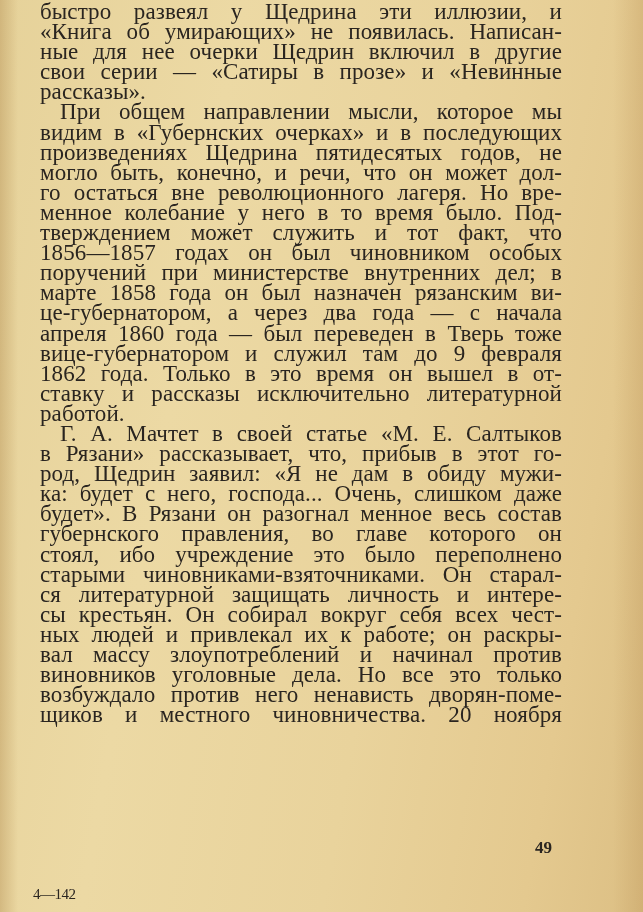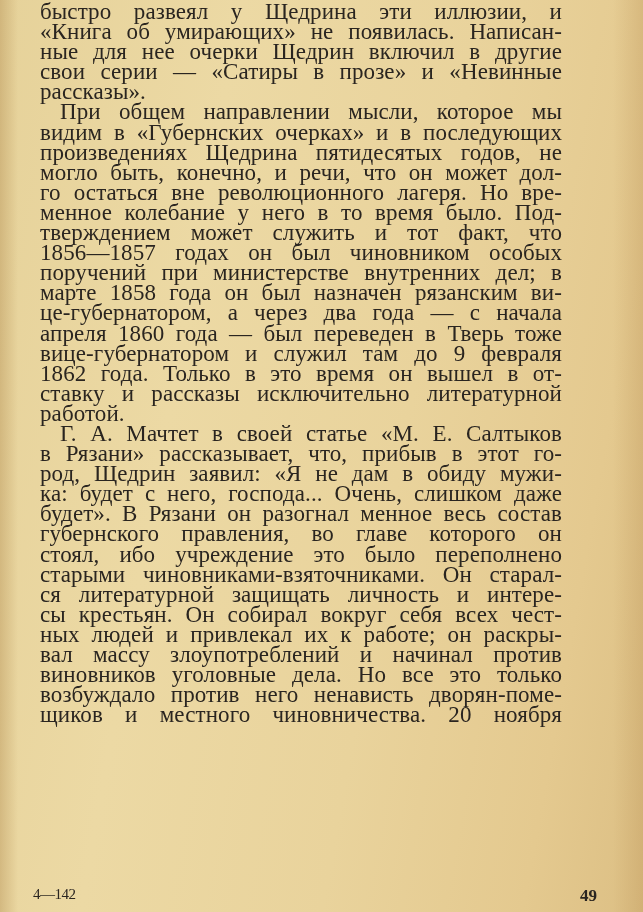--- a/index.html
+++ b/index.html
@@ -30,22 +30,22 @@
     letter-spacing: 0.1px;
     overflow: visible;
   }
   .line.last { text-align-last: left; }
   .line.indent { padding-left: 20px; }
   .footer-sig {
     position: absolute; left: 33px; top: 886px;
     font-size: 15px; letter-spacing: -0.5px;
   }
   .footer-page {
-    position: absolute; left: 535px; top: 886px;
-    font-size: 17px; font-weight: bold; margin-left: 45px;
+    position: absolute; left: 535px; top: 838px;
+    font-size: 17px; font-weight: bold;
   }
 </style>
 </head>
 <body>
 
 <div class="page-edge"></div>
 <div class="page-edge-right"></div>
 
 <div class="text-block">
 

